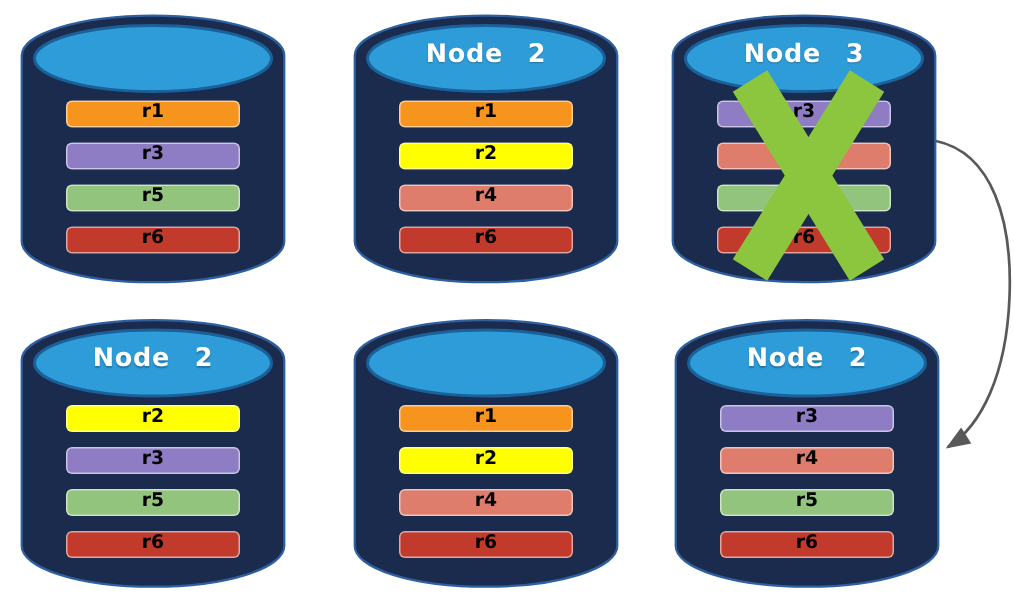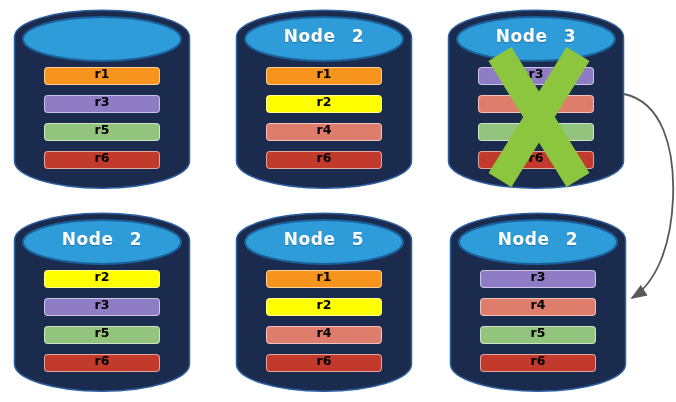--- a/index.html
+++ b/index.html
@@ -130,21 +130,20 @@
           <span>r6</span>
         </div>
     </div>
   </div>
 
   <div class="node pos-n5">
     <svg class="cyl" viewBox="0 0 178 182">
       <path d="M1.5,29 A87,26.5 0 0 1 176.5,29 L176.5,153 A87,27 0 0 1 1.5,153 Z" style="fill:var(--cyl-body);stroke:var(--cyl-stroke);stroke-width:1.5"></path>
       <ellipse cx="89" cy="31" rx="79" ry="22" style="fill:var(--cyl-top);stroke:var(--cyl-top-stroke);stroke-width:2"></ellipse>
     </svg>
-    <div class="node-title">Node 5</div>
     <div class="rows">
       <div class="row-bar" style="background-color: rgb(247, 148, 30);">
           <span>r1</span>
         </div>
       <div class="row-bar" style="background-color: rgb(255, 255, 0);">
           <span>r2</span>
         </div>
       <div class="row-bar" style="background-color: rgb(222, 125, 107);">
           <span>r4</span>
         </div>

